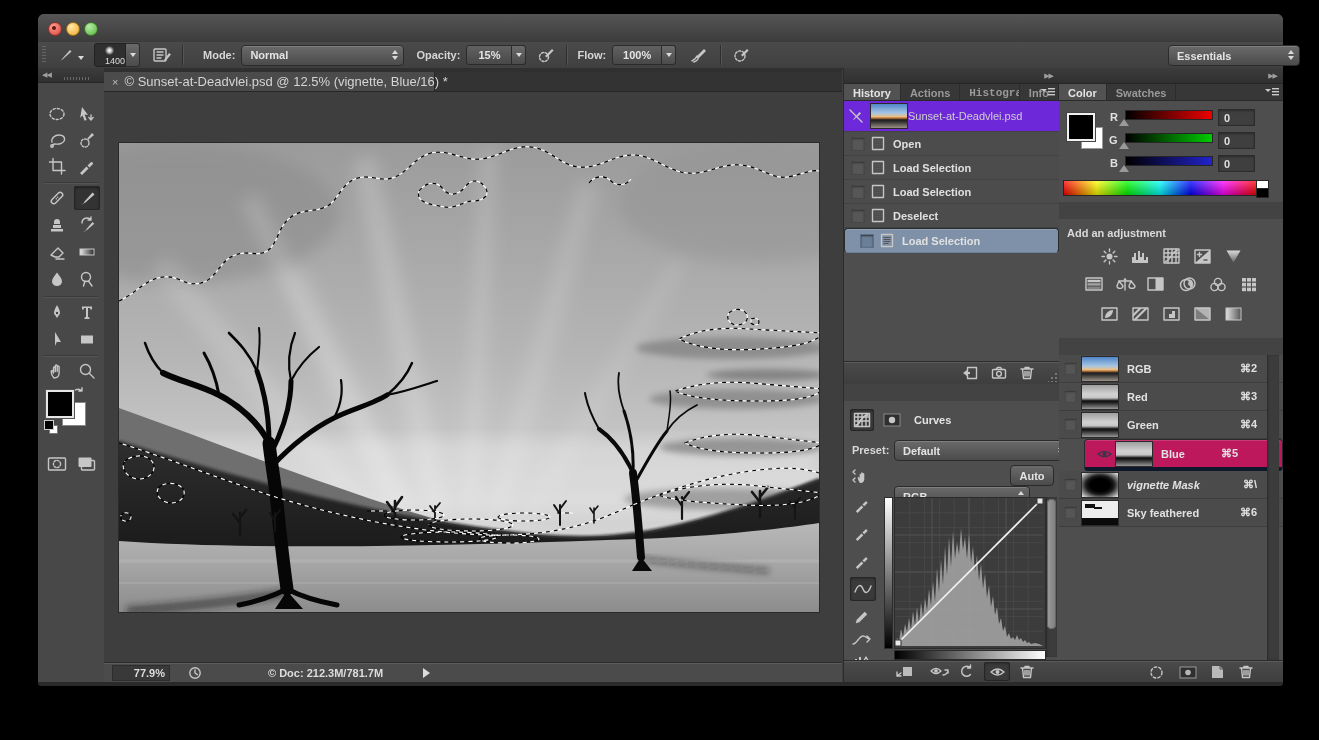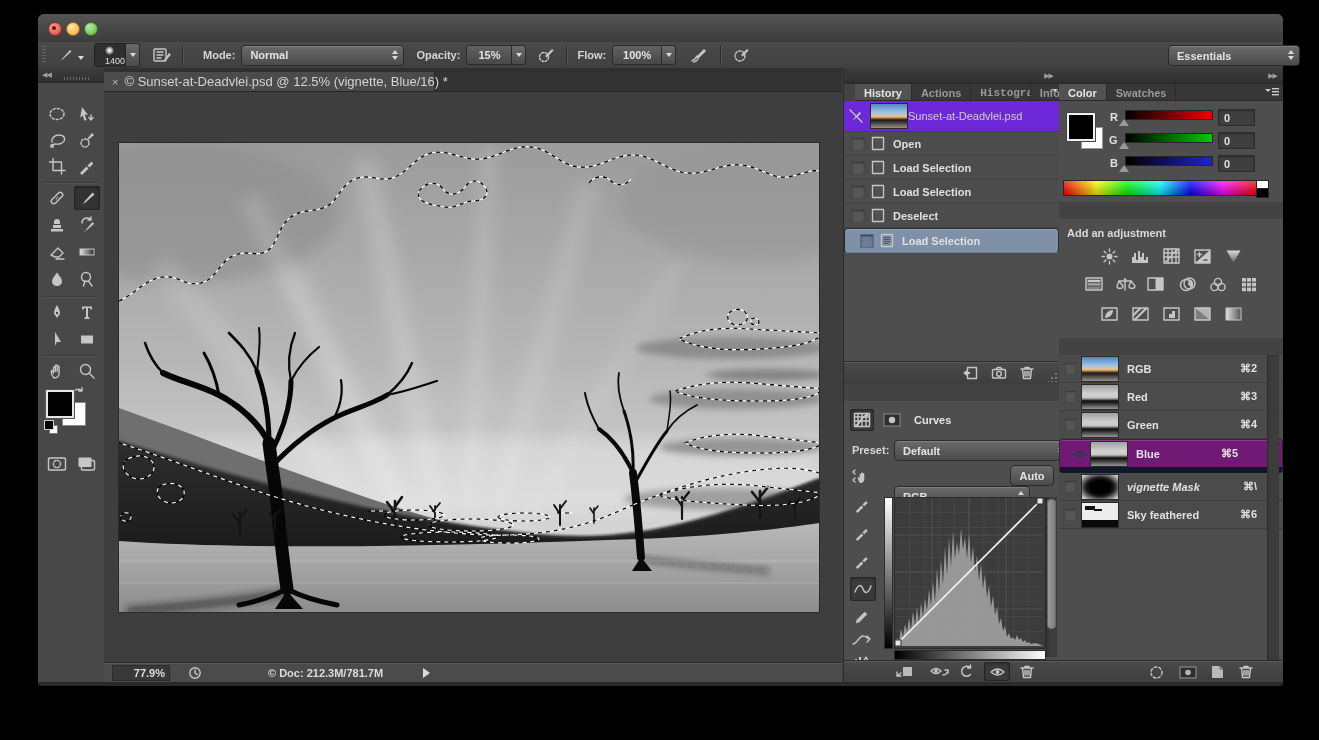--- a/index.html
+++ b/index.html
@@ -83,21 +83,21 @@
   .th-rgb{background:linear-gradient(180deg,#4f86c8 0%,#a8c6e4 38%,#e8c08a 52%,#c87f3c 58%,#1d1d1d 66%,#2a2a2a 72%,#9a9186 100%);}
   .th-gray{background:linear-gradient(180deg,#9f9f9f 0%,#d2d2d2 38%,#c8c8c8 52%,#8f8f8f 58%,#101010 66%,#1c1c1c 72%,#969696 100%);}
   .th-vig{background:radial-gradient(ellipse at center,#000 38%,#1a1a1a 55%,#d9d9d9 95%);}
   .th-sky{background:#ededed;position:relative;overflow:hidden;}
   .th-sky::after{content:"";position:absolute;left:0;right:0;bottom:0;height:7px;background:#0a0a0a;}
   .th-sky::before{content:"";position:absolute;left:3px;top:3px;width:10px;height:4px;background:#111;box-shadow:8px 2px 0 -1px #111,14px -1px 0 -2px #111;}
   .chrow{display:flex;align-items:center;height:27px;background:#4b4b4b;border-bottom:1px solid #3d3d3d;}
   .chrow .vis{width:22px;display:flex;align-items:center;justify-content:center;}
   .chrow .name{font-weight:bold;color:#e2e2e2;margin-left:8px;flex:1;}
   .chrow .short{color:#e0e0e0;font-weight:bold;margin-right:26px;}
-  .chrow.sel{background:#701a75;border-bottom:6px solid #0f172a;}
+  .chrow.sel{background:#be185d;border-bottom:4px solid #0f172a;margin-left:25px;}
   .chrow .chk{width:11px;height:11px;background:#565656;border:1px solid #484848;box-shadow:inset 0 1px 2px #333;}
   
   .plotwrap{position:absolute;background:#3c3c3c;border:1px solid #2c2c2c;}
   .scrollpill{position:absolute;width:9px;border-radius:5px;background:linear-gradient(90deg,#9b9b9b,#7d7d7d);box-shadow:inset 0 0 0 1px #666;}
   .scrolltrack{position:absolute;background:#3c3c3c;box-shadow:inset 1px 0 2px #2a2a2a;}
   .seltext{font-weight:bold;color:#e3e3e3;}
   .smalllbl{font-weight:bold;color:#d8d8d8;}
   .autobtn{background:linear-gradient(#6a6a6a,#4b4b4b);border:1px solid #2b2b2b;border-radius:4px;color:#e3e3e3;
       font-weight:bold;display:flex;align-items:center;justify-content:center;}
   .ico28{width:24px;height:22px;display:flex;align-items:center;justify-content:center;border-radius:3px;}
@@ -507,21 +507,21 @@
       <span class="docinfo">© Doc: 212.3M/781.7M</span>
       <span class="playtri"></span>
     </div>
   </div>
 
   <div class="r midcol">
     <div class="r colhdr" style="left:0;top:0;width:215px;height:15px">
       <span class="r dblarr" style="right:6px;top:4px">▶▶</span>
     </div>
 
-    <div class="r tabrow" style="left:11px;top:16px;width:215px">
+    <div class="r tabrow" style="left:0;top:16px;width:215px">
       <span class="tab active">History</span>
       <span class="tab">Actions</span>
       <span class="tab trunc">Histogram</span>
       <span class="tab">Info</span>
       <svg class="pmenu" width="14" height="9" viewBox="0 0 14 9">
           <path d="M0,1 l3,3 3,-3 z" fill="#c9c9c9"></path>
           <rect x="7" y="0" width="7" height="1.4" fill="#c9c9c9"></rect>
           <rect x="7" y="3" width="7" height="1.4" fill="#c9c9c9"></rect>
           <rect x="7" y="6" width="7" height="1.4" fill="#c9c9c9"></rect>
         </svg>

